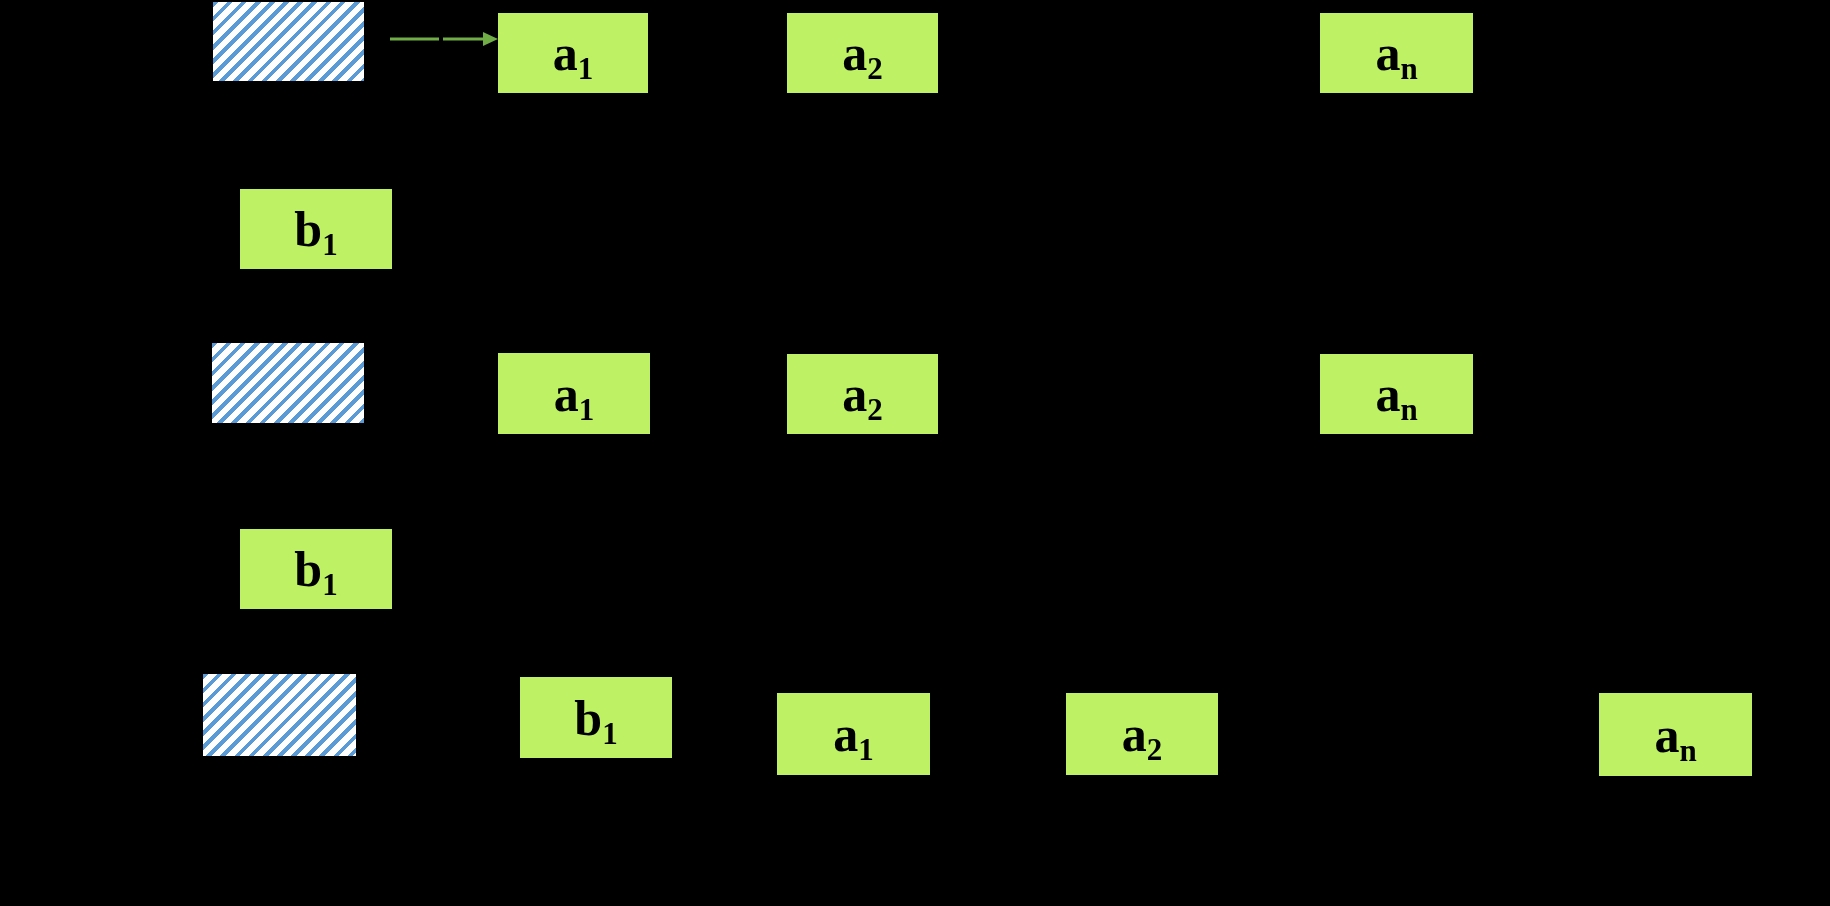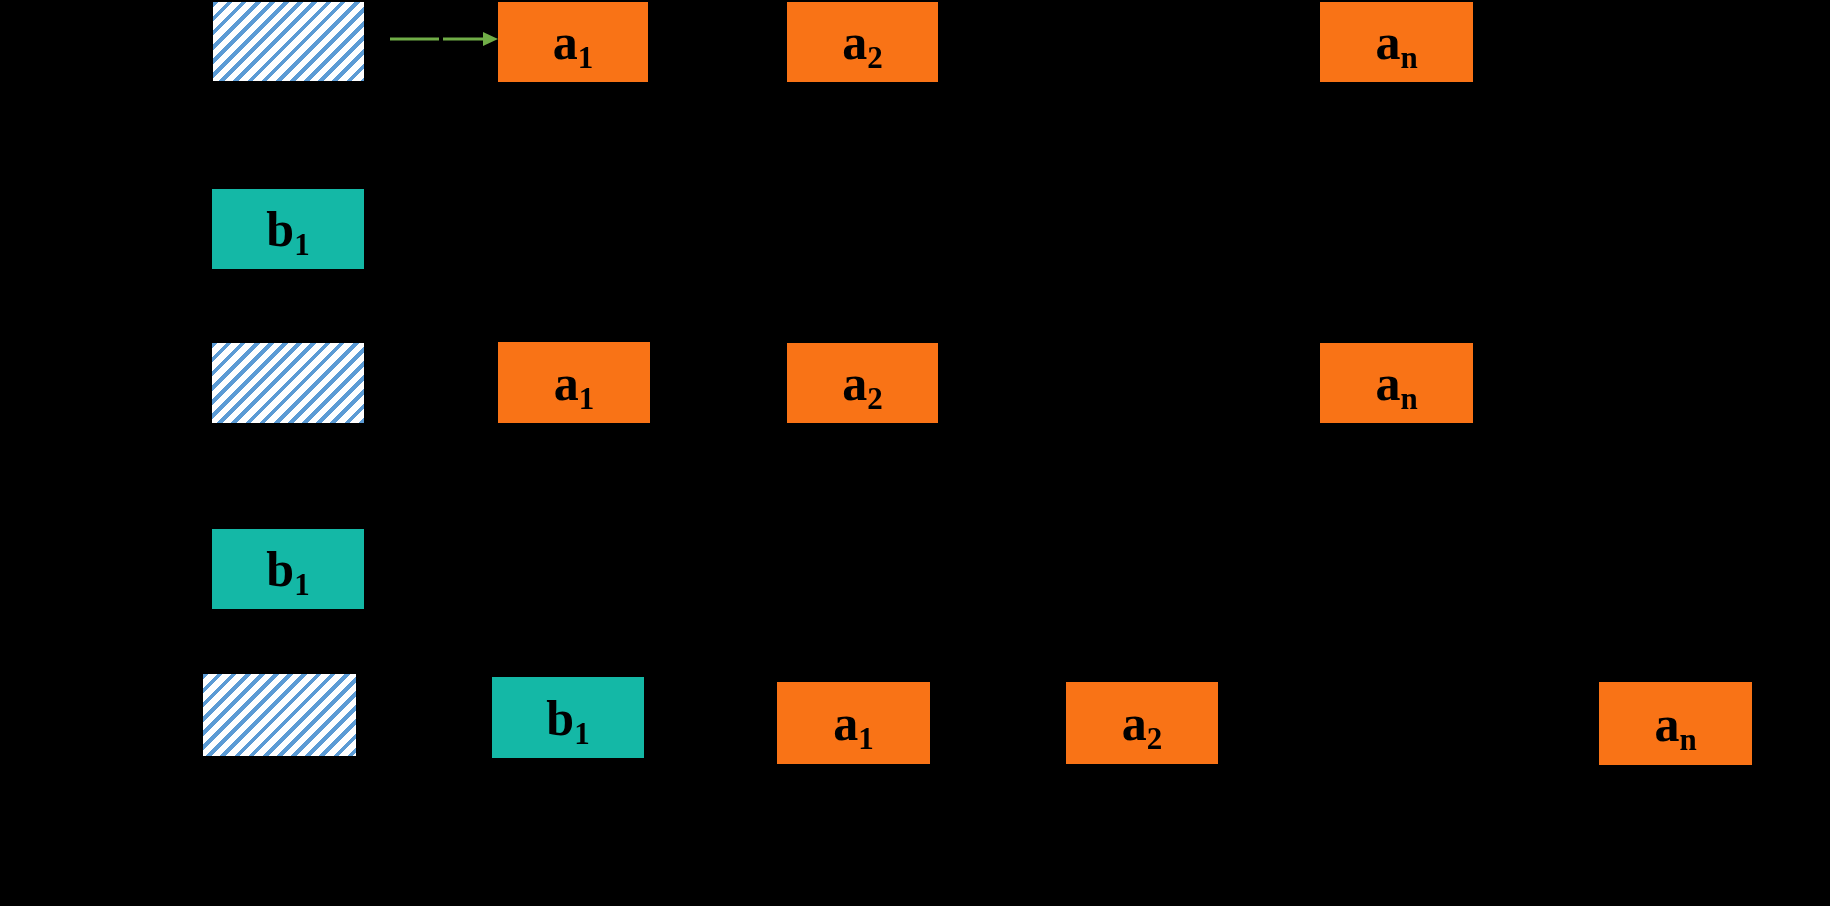--- a/index.html
+++ b/index.html
@@ -15,22 +15,22 @@
     background: #000000;
     overflow: hidden;
   }
   .box {
     position: absolute;
     display: flex;
     align-items: center;
     justify-content: center;
     box-sizing: border-box;
   }
-  .box-blue  { background: #f97316; }
-  .box-green { background: #14b8a6; }
+  .box-blue  { background: #bef264; margin-top: 11px; }
+  .box-green { background: #bef264; margin-left: 28px; }
   .box-hatched {
     background: repeating-linear-gradient(
       135deg,
       #5B9BD5 0px, #5B9BD5 4px,
       #FFFFFF 4px, #FFFFFF 10px
     );
   }
   .box-label {
     color: #000000;
     font-weight: bold;

